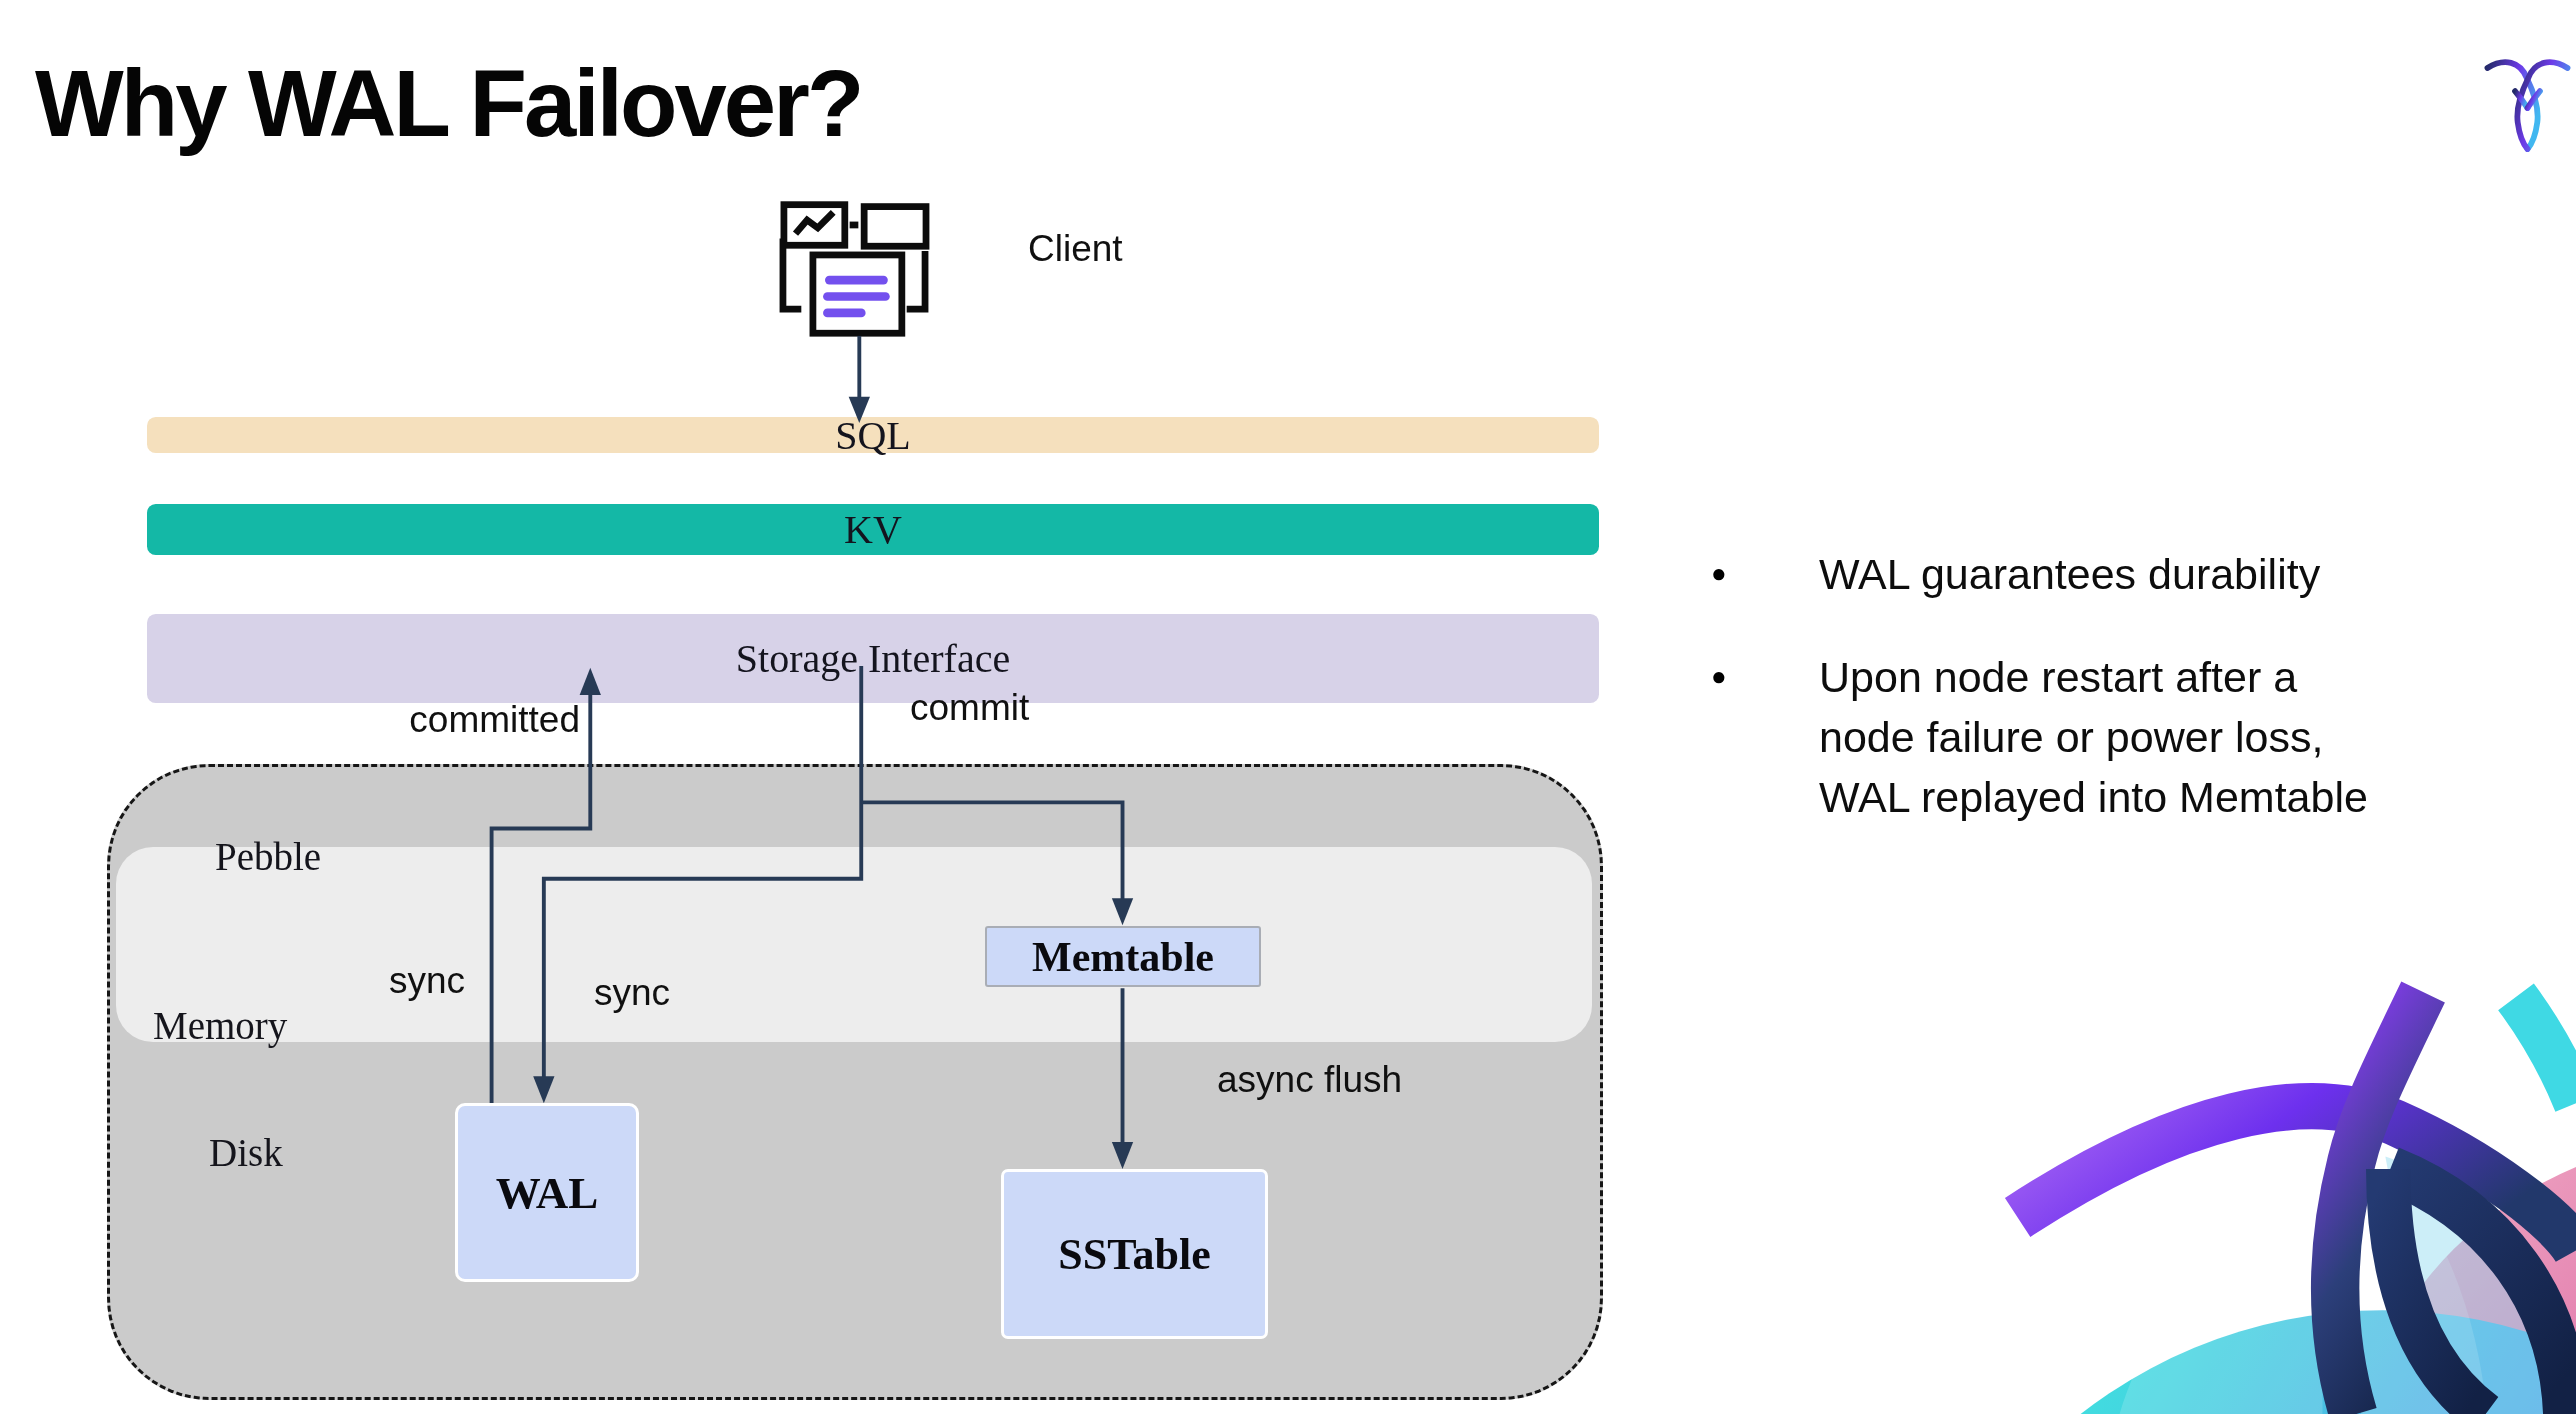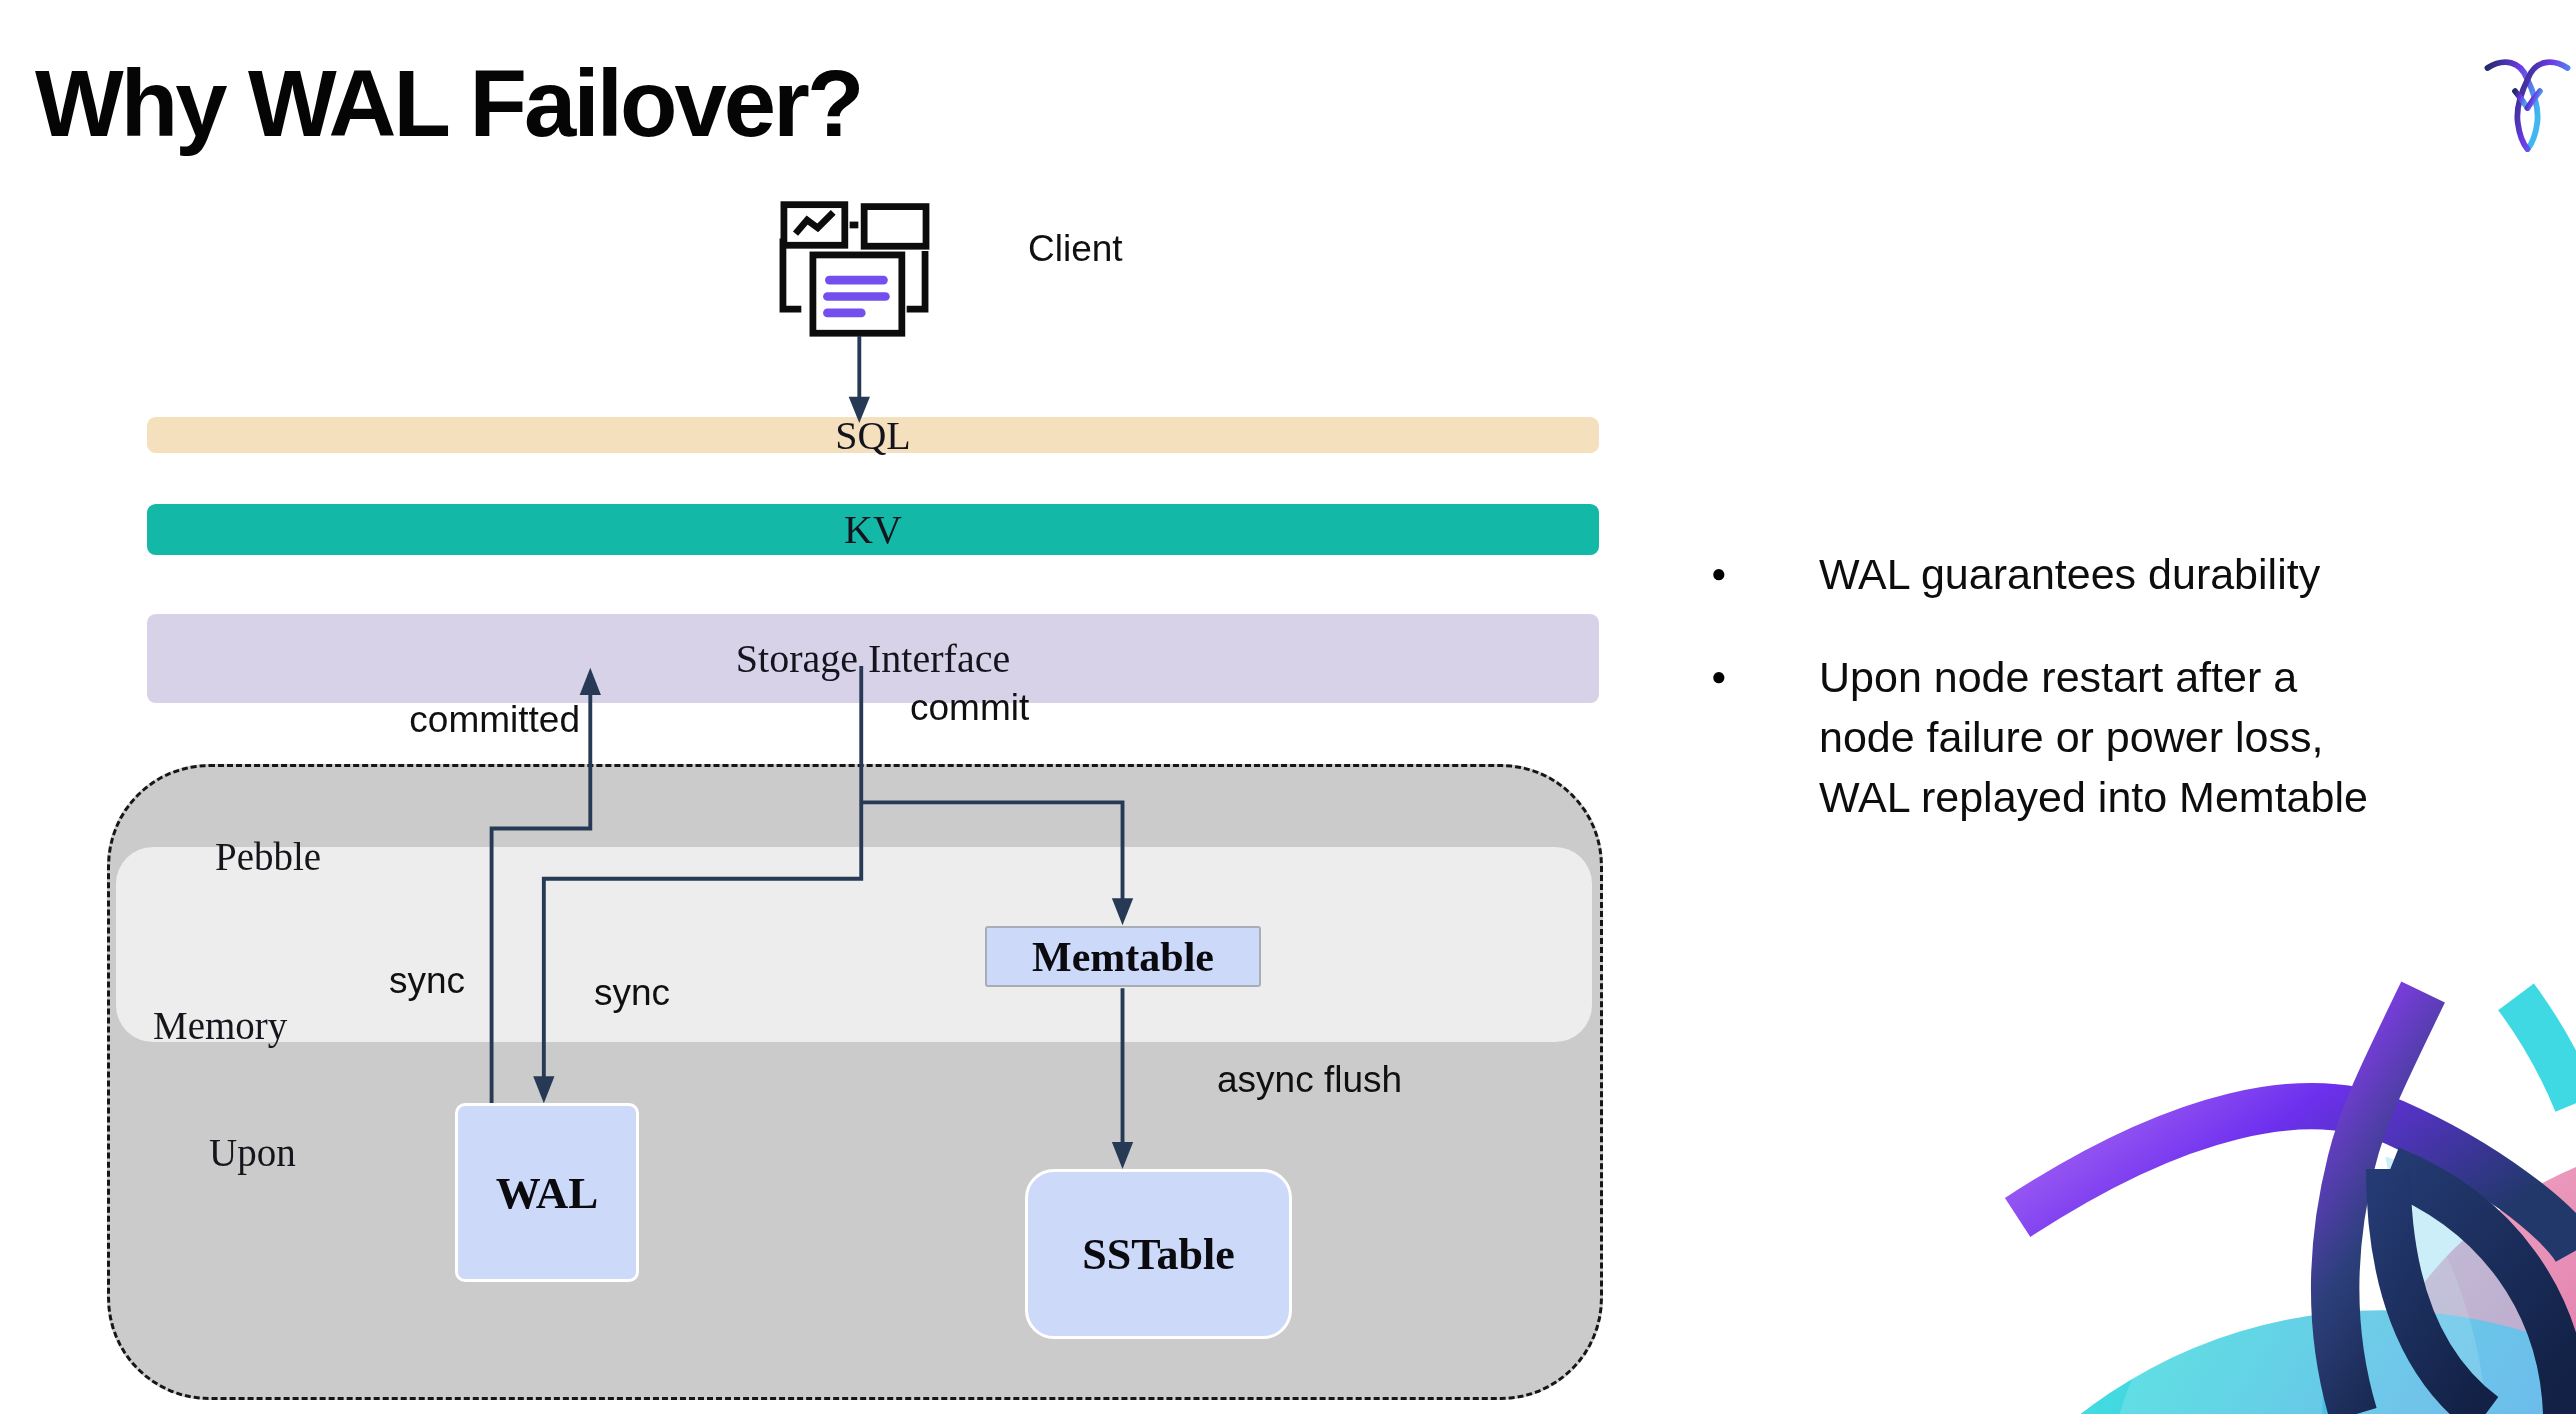--- a/index.html
+++ b/index.html
@@ -24,21 +24,21 @@
   .zone-label{font-family:"Liberation Serif",serif;font-size:39px;color:#15151c;}
   .lbl-pebble{left:215px;top:794px;margin-top:40px;}
   .lbl-memory{left:153px;top:1003px;}
   .lbl-disk{left:209px;top:1130px;}
 
   
   .node{background:#ccd9f8;display:flex;align-items:center;justify-content:center;
         font-family:"Liberation Serif",serif;font-weight:700;color:#0a0a0f;box-sizing:border-box;}
   .node-wal{left:455px;top:1103px;width:184px;height:179px;border:3.9px solid #ffffff;border-radius:10px;font-size:45px;}
   .node-memtable{left:985px;top:926px;width:276px;height:61px;border:2.9px solid #a9adb5;border-radius:3px;font-size:42px;}
-  .node-sstable{left:1001px;top:1169px;width:267px;height:170px;border:3.9px solid #ffffff;border-radius:29px;font-size:44px;margin-left:24px;}
+  .node-sstable{left:1001px;top:1169px;width:267px;height:170px;border:3.9px solid #ffffff;border-radius:7px;font-size:44px;}
 
   
   .edge-label{font-size:37px;color:#101010;}
   .lbl-committed{left:406px;top:699px;width:174px;text-align:right;}
   .lbl-commit{left:910px;top:687px;}
   .lbl-sync1{left:389px;top:960px;}
   .lbl-sync2{left:594px;top:972px;}
   .lbl-flush{left:1217px;top:1059px;}
   .lbl-client{left:1028px;top:228px;}
 
@@ -105,21 +105,21 @@
       <span>KV</span>
     </div>
   <div class="abs bar bar-storage">
       <span>Storage Interface</span>
     </div>
 
   <div class="abs pebble"></div>
   <div class="abs memory-band"></div>
   <div class="abs zone-label lbl-pebble">Pebble</div>
   <div class="abs zone-label lbl-memory">Memory</div>
-  <div class="abs zone-label lbl-disk">Upon</div>
+  <div class="abs zone-label lbl-disk">Disk</div>
 
   <svg class="abs overlay" width="2576" height="1415" viewBox="0 0 2662 1462">
     <g fill="none" stroke="#273a55" stroke-width="4">
       <path d="M 888,347 L 888,424"></path>
       <path d="M 890,688 L 890,908 L 562,908 L 562,1128"></path>
       <path d="M 890,829 L 1160,829 L 1160,944"></path>
       <path d="M 508,1140 L 508,856 L 610,856 L 610,703"></path>
       <path d="M 1160,1021 L 1160,1196"></path>
     </g>
     <g fill="#273a55" stroke="none">

